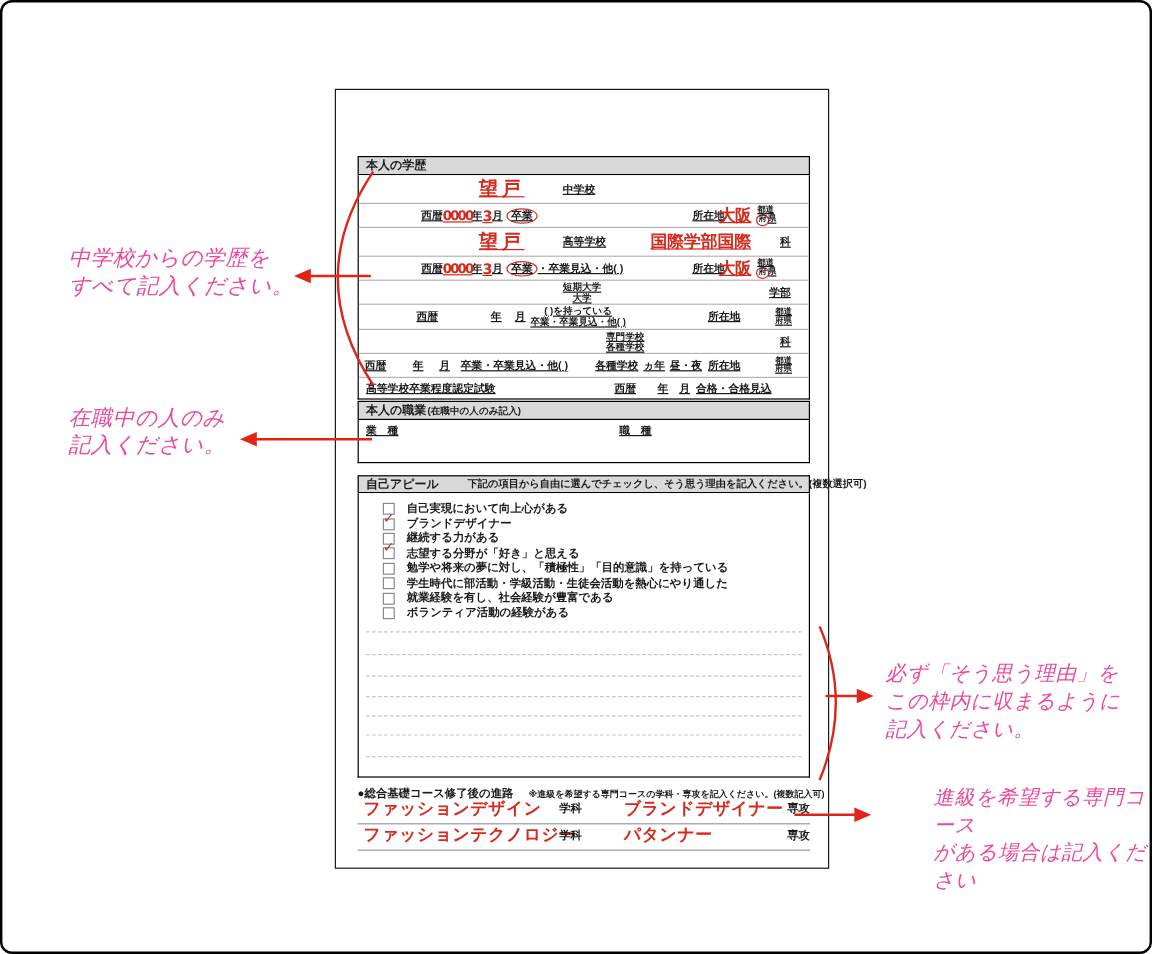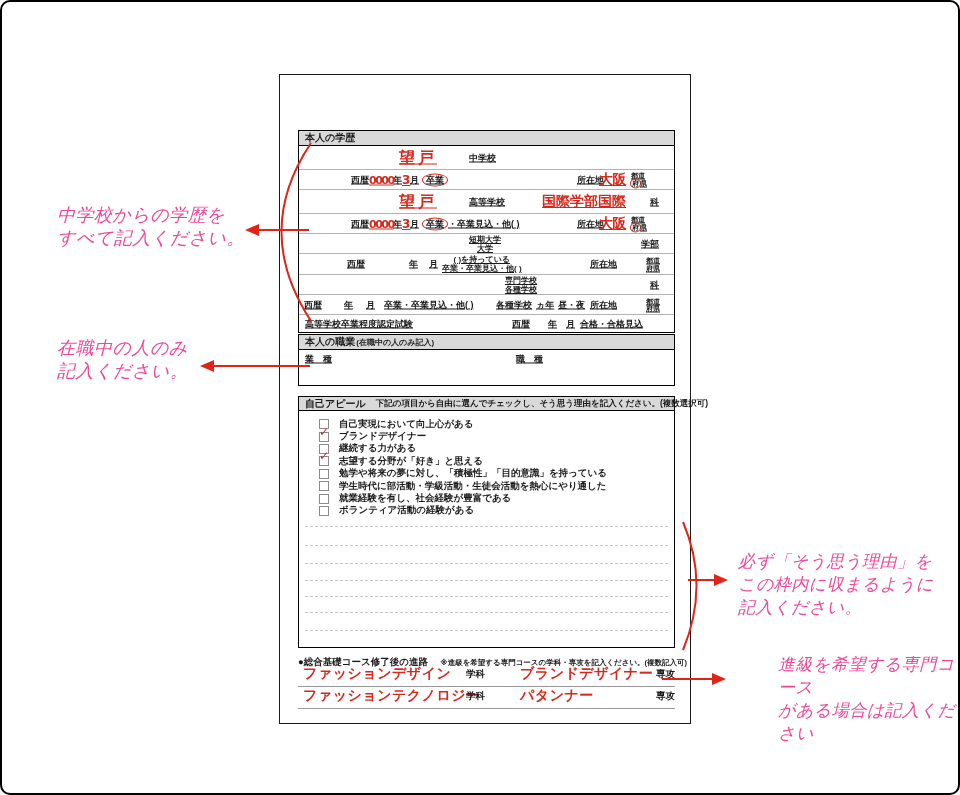--- a/index.html
+++ b/index.html
@@ -8,21 +8,21 @@
 
   
   .ann{position:absolute;font-size:18px;line-height:23px;color:#ec4899;white-space:pre-line;letter-spacing:0.5px;font-style:italic;}
   .overlay{position:absolute;left:0;top:0;pointer-events:none;}
 
   
   .page{position:absolute;left:277px;top:72px;width:412px;height:650px;border:1px solid #1a1a1a;background:#fff;box-sizing:border-box;}
   .sec{position:absolute;left:18px;width:377px;box-sizing:border-box;}
   .sec-hdr{height:16px;background:#d9d9d9;border:1px solid #000;display:flex;align-items:center;padding-left:6px;font-size:10px;font-weight:bold;box-sizing:border-box;white-space:nowrap;}
   .sec-hdr .note{font-weight:bold;font-size:8px;margin-left:1px;}
-  .sec-hdr .sub{font-weight:bold;font-size:8.5px;margin-left:10px;}
+  .sec-hdr .sub{font-weight:bold;font-size:8.5px;margin-left:24px;}
   .sec-body{position:relative;border:1px solid #000;border-top:none;background:#fff;box-sizing:border-box;}
 
   
   .erow{position:relative;border-bottom:1px solid #b3b3b3;}
   .erow:last-child{border-bottom:none;}
   .cell{position:absolute;top:50%;transform:translateY(-50%);font-size:9px;font-weight:bold;white-space:nowrap;text-decoration:underline;}
   .tiny{font-size:7px;line-height:7.5px;font-weight:bold;text-align:left;}
   .stack2{font-size:8px;line-height:9px;font-weight:bold;white-space:nowrap;text-align:center;}
   .hand{color:#d5291d;font-weight:bold;font-family:"DejaVu Sans",sans-serif;z-index:3;}
   .circ{border:1.5px solid #d5291d;border-radius:50%;padding:0 3px 1px 3px;}

